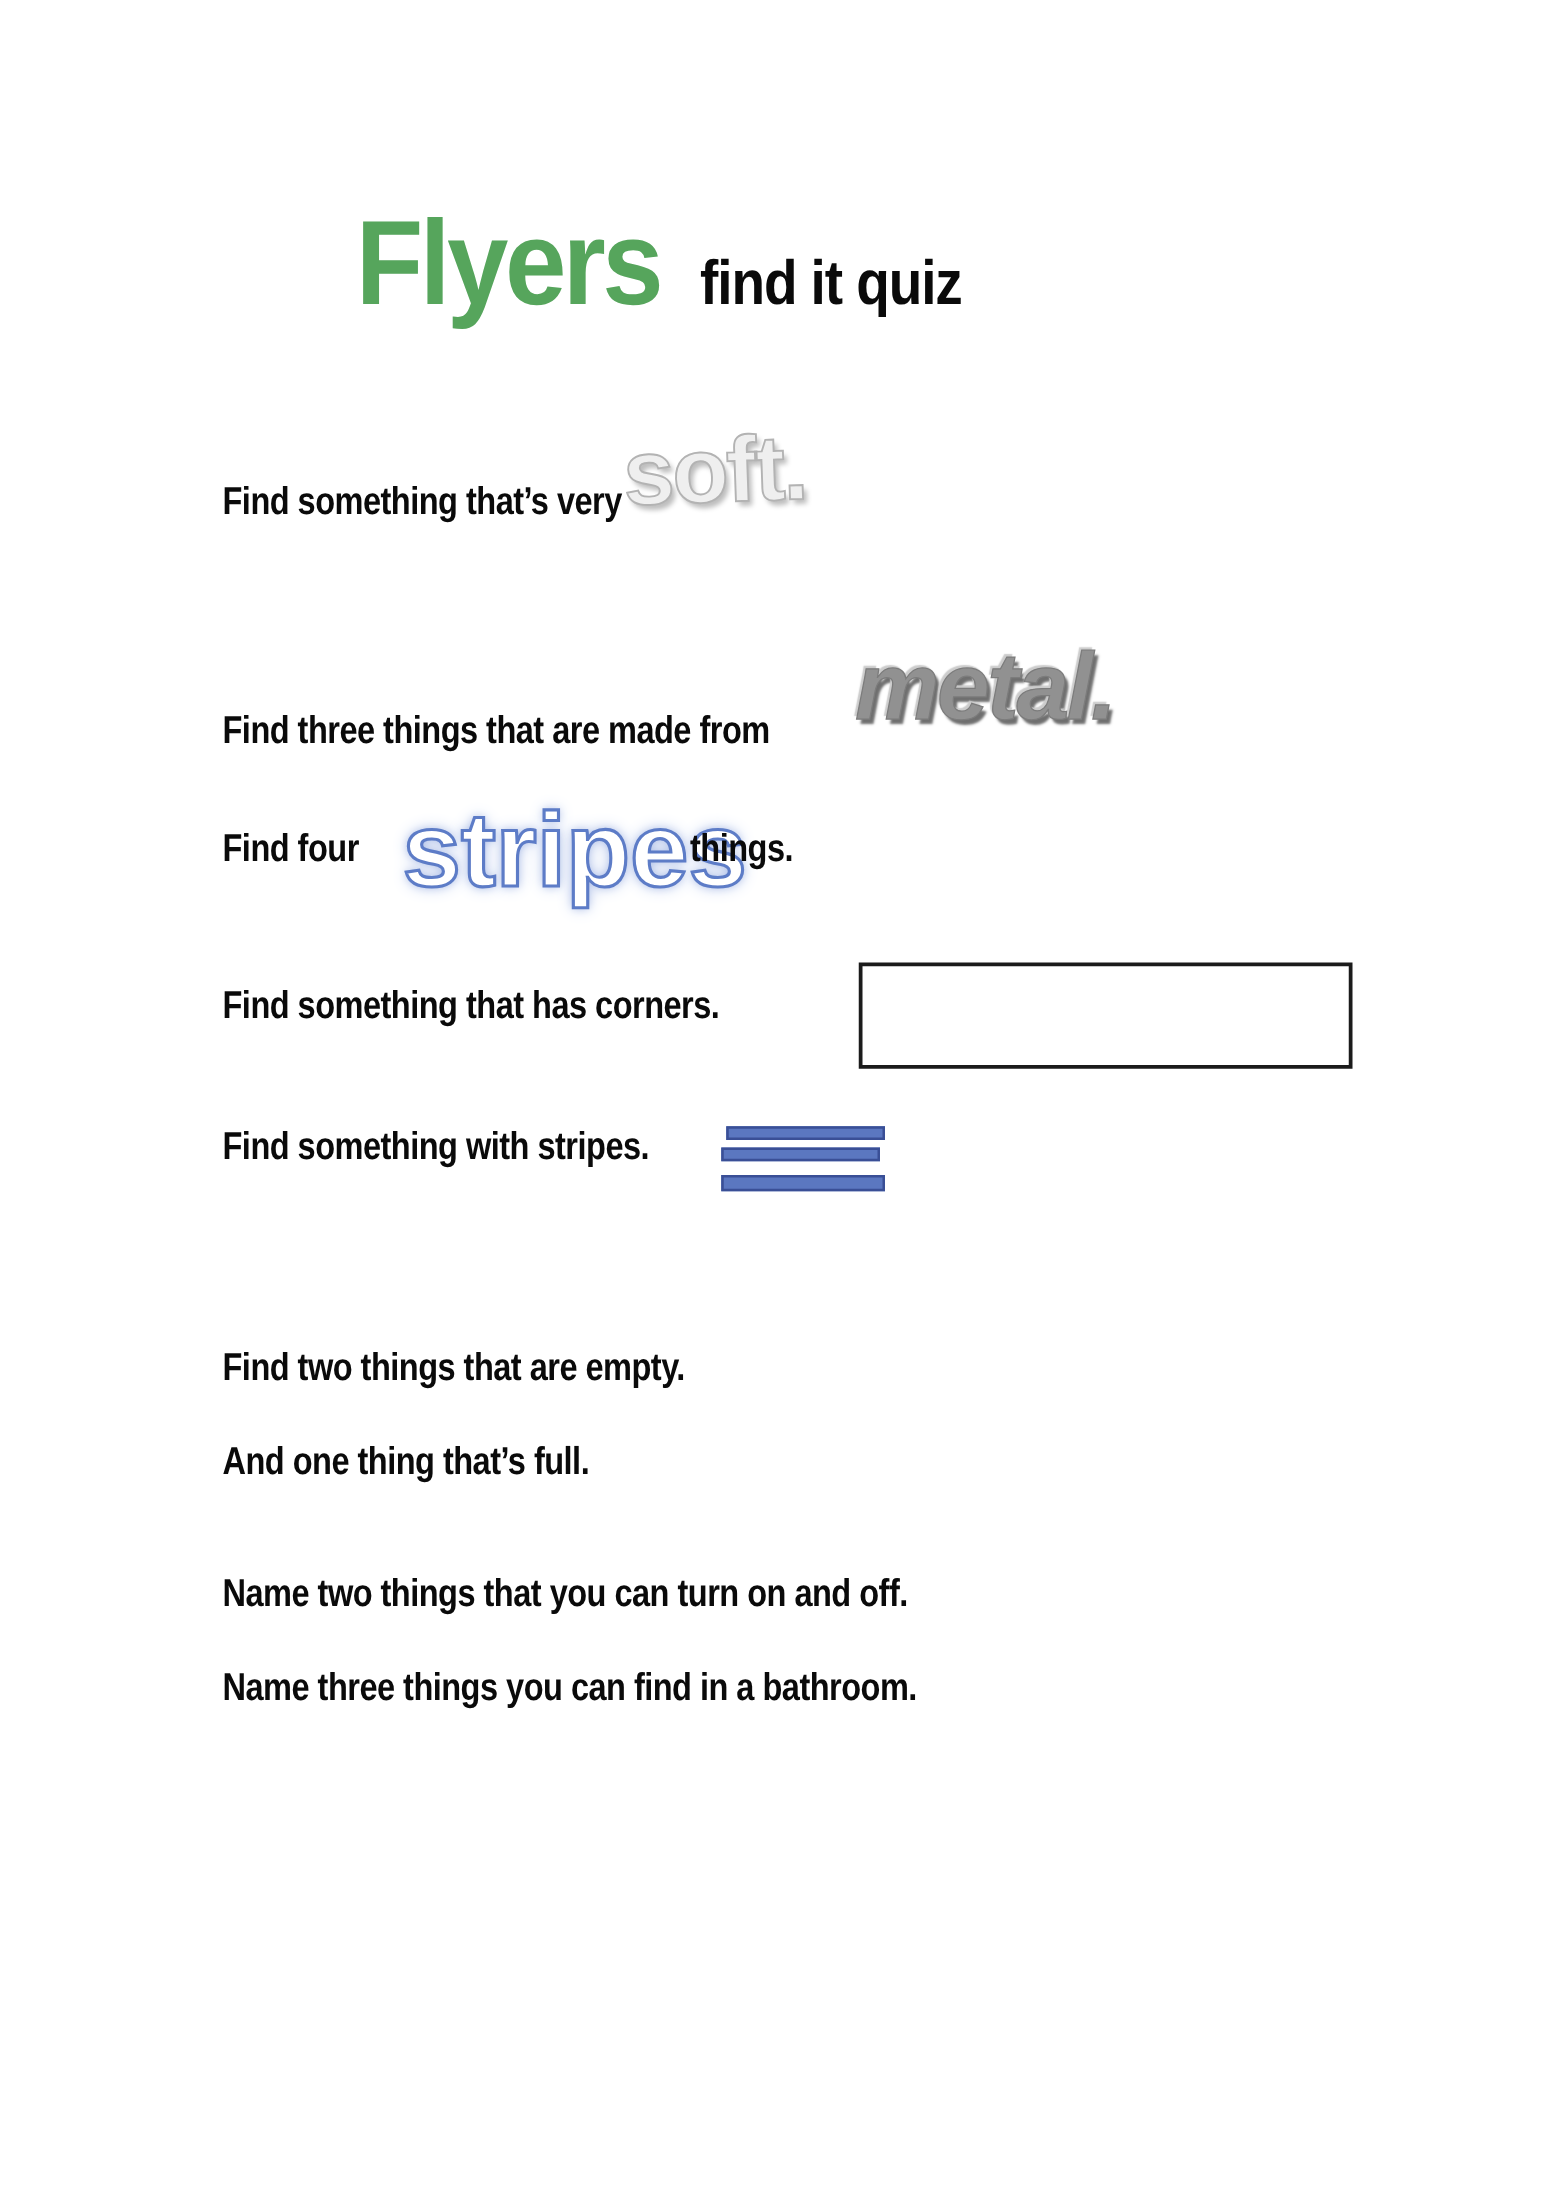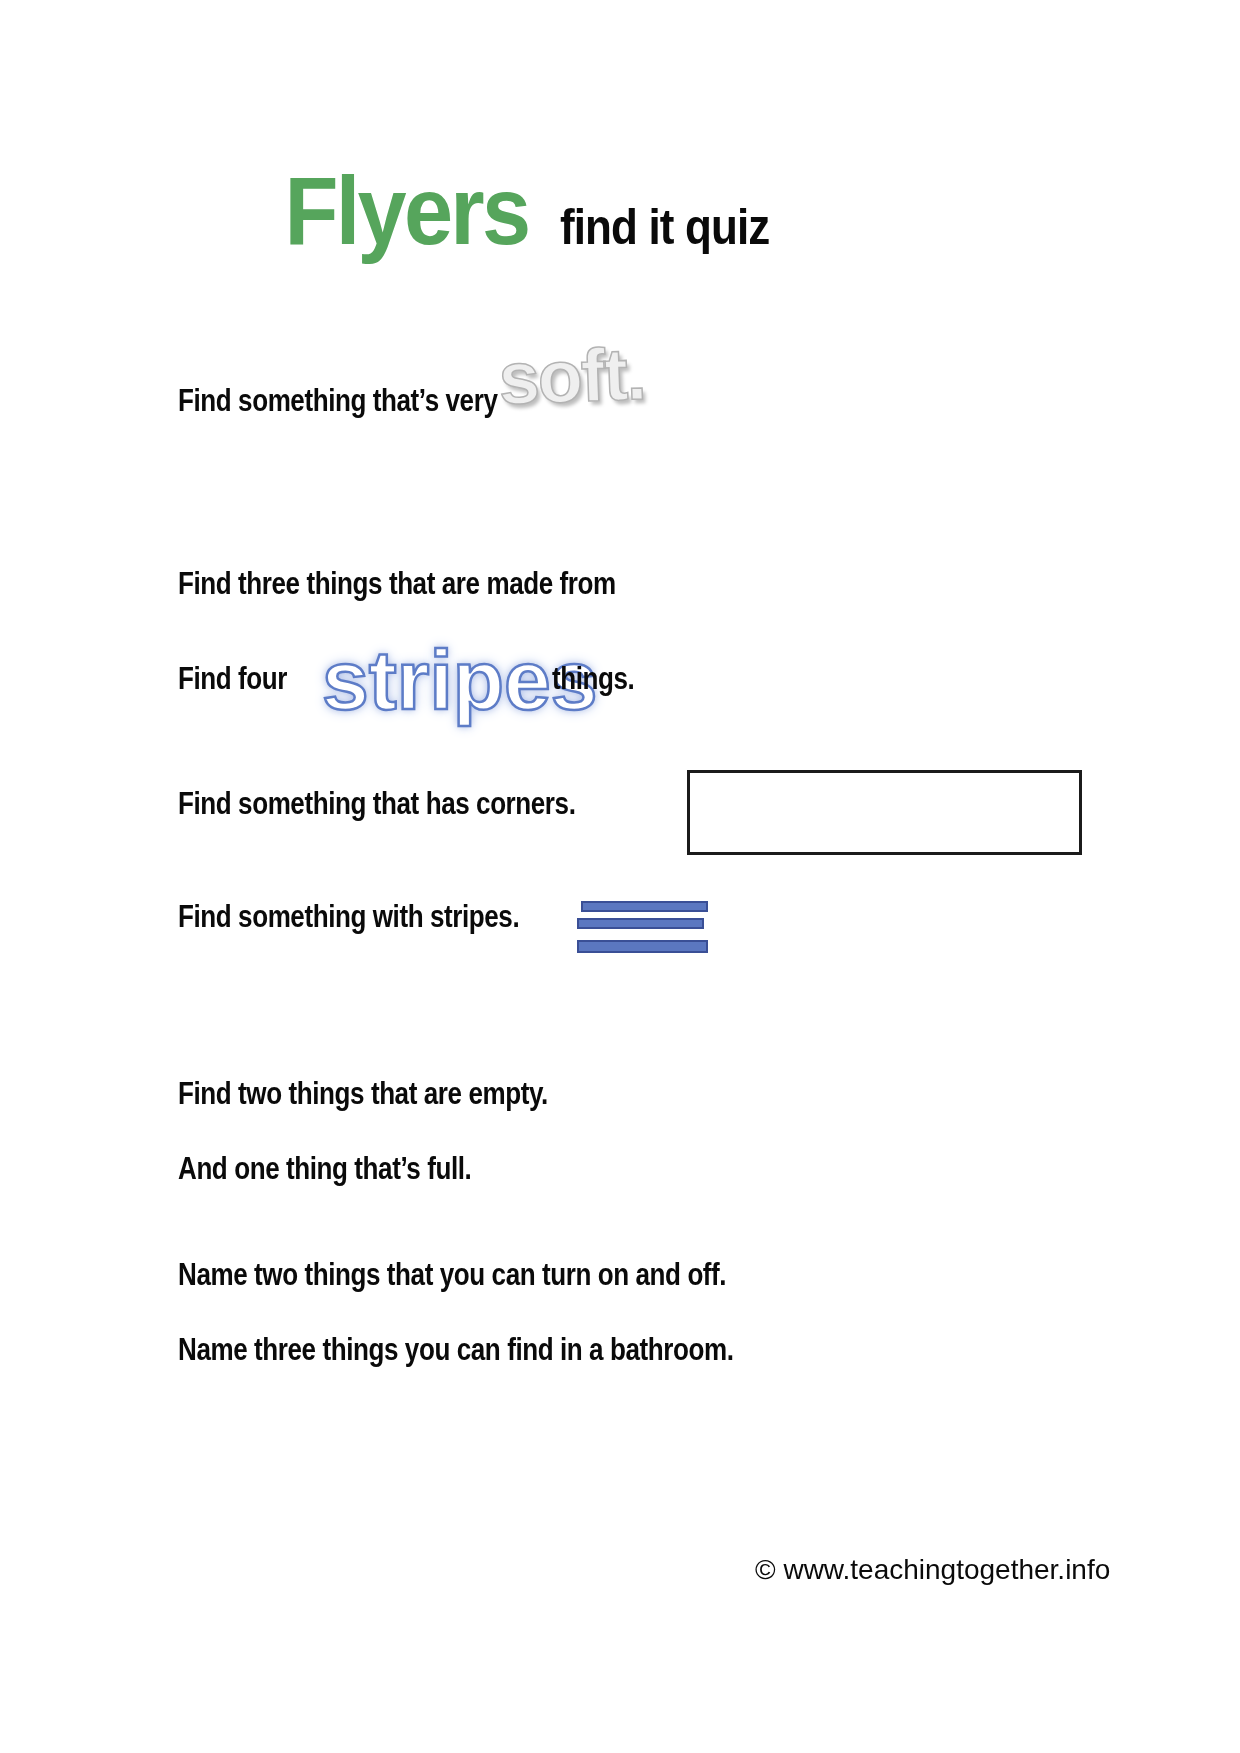--- a/index.html
+++ b/index.html
@@ -101,35 +101,35 @@
 
   <div class="title-row">
     <span class="title-main">Flyers</span>
     <span class="title-sub">find it quiz</span>
   </div>
 
   <div class="q q1">Find something that’s very</div>
   <div class="word word-soft">soft.</div>
 
   <div class="q q2">Find three things that are made from</div>
+  <div class="word word-metal">metal.</div>
 
   <div class="q q3p">Find four</div>
   <div class="word word-plastic">stripes</div>
   <div class="q q3s">things.</div>
 
   <div class="q q4">Find something that has corners.</div>
   <div class="answer-box"></div>
 
   <div class="q q5">Find something with stripes.</div>
   <div class="stripes">
     <div class="stripe s1"></div>
     <div class="stripe s2"></div>
     <div class="stripe s3"></div>
   </div>
 
   <div class="q q6">Find two things that are empty.</div>
   <div class="q q7">And one thing that’s full.</div>
   <div class="q q8">Name two things that you can turn on and off.</div>
   <div class="q q9">Name three things you can find in a bathroom.</div>
 
-  <div class="footer">© www.teachingtogether.info</div>
 
 </div>
 
 </body></html>

